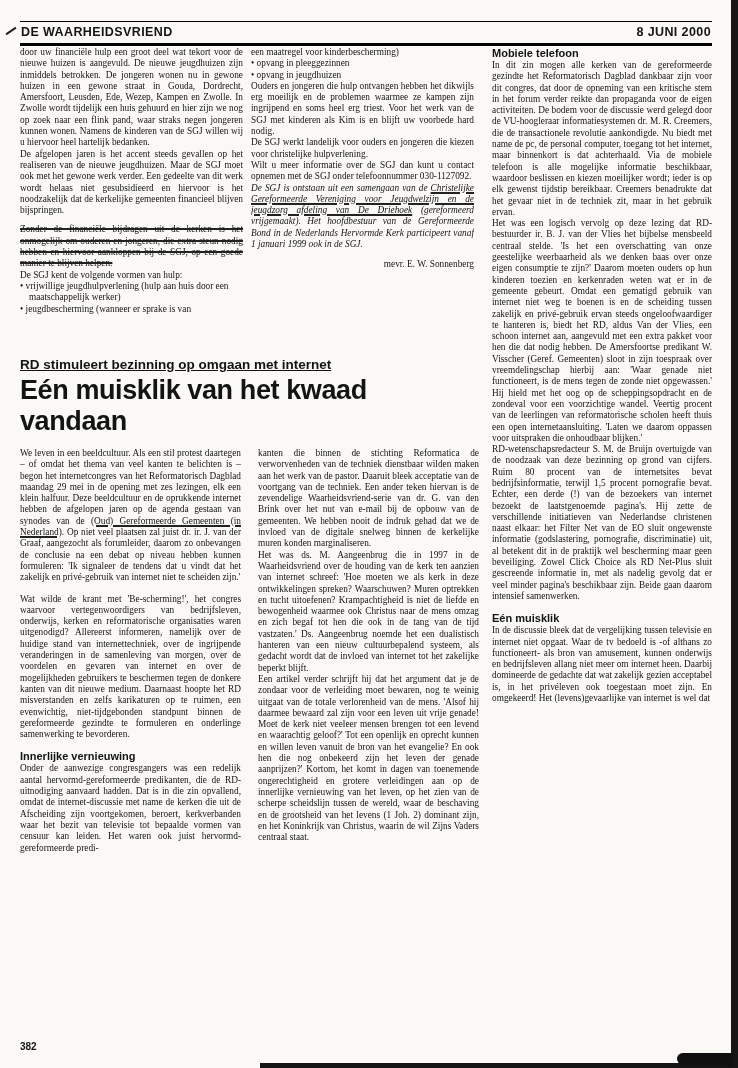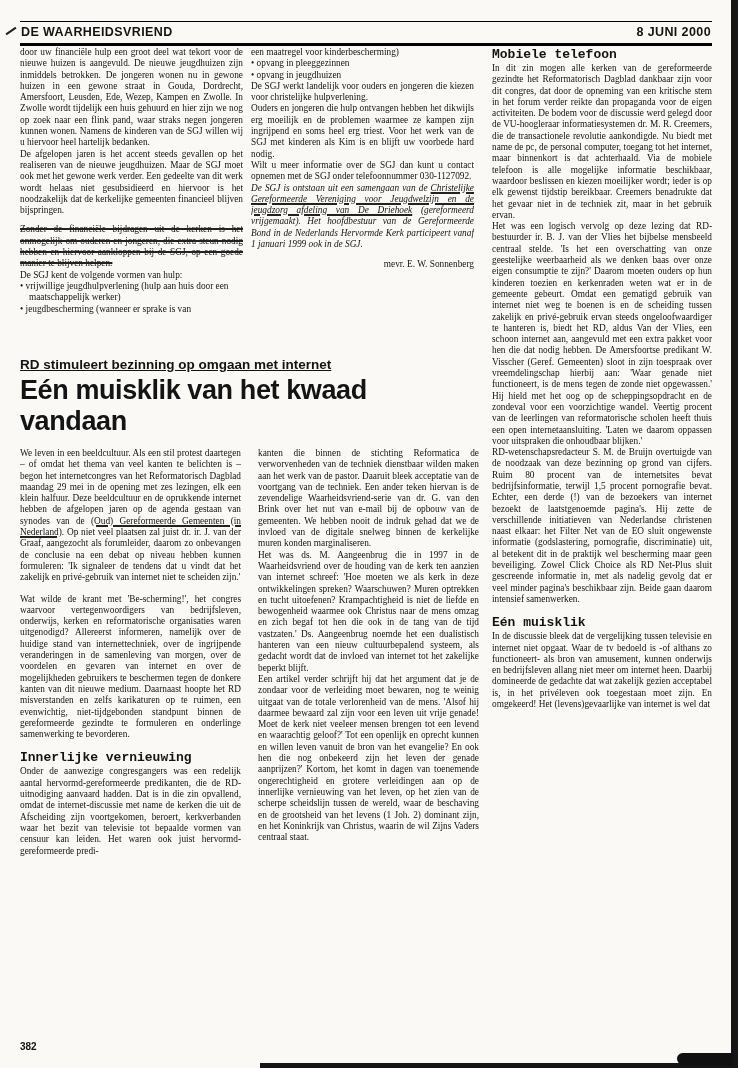--- a/index.html
+++ b/index.html
@@ -18,21 +18,21 @@
   .col{width:223px;overflow:hidden;}
   .right-col{width:222px;overflow:hidden;}
   p{margin:0;text-align:justify;font-size:9.3px;line-height:11.3px;}
   .gap{margin-top:10px;}
   .smallgap{margin-top:4px;}
   .bullet{padding-left:9px;text-indent:-9px;text-align:left;}
   .struck{text-decoration:line-through;text-decoration-thickness:1.5px;text-decoration-color:#222;margin-top:8px;}
   .pen-underline{text-decoration:underline;text-decoration-thickness:1.5px;text-decoration-color:#222;}
   .note{font-style:italic;}
   .byline{text-align:right;margin-top:9px;font-size:9.3px;}
-  .subhead{font-family:Liberation Mono, monospace;font-weight:bold;font-size:13px;
+  .subhead{font-family:Liberation Sans, sans-serif;font-weight:bold;font-size:11px;
            margin:10px 0 1px;text-align:left;}
   .subhead.first{margin-top:0;}
   
   .article{margin-top:14px;}
   .kicker{font-family:"Liberation Sans",sans-serif;font-weight:bold;font-size:13.5px;
           margin:0 0 3px;text-align:left;text-decoration:underline;}
   .headline{font-family:"Liberation Sans",sans-serif;font-weight:bold;font-size:27px;
             margin:0 0 11px;letter-spacing:-0.4px;text-align:left;}
   .article-cols{display:flex;gap:17px;height:590px;overflow:hidden;}
   
@@ -68,22 +68,22 @@
           <p>De afgelopen jaren is het accent steeds gevallen op het realiseren van de nieuwe jeugdhuizen. Maar de SGJ moet ook met het gewone werk verder. Een gedeelte van dit werk wordt helaas niet gesubsidieerd en hiervoor is het noodzakelijk dat de kerkelijke gemeenten financieel blijven bijspringen.</p>
           <p class="struck">Zonder de financiële bijdragen uit de kerken is het onmogelijk om ouderen en jongeren, die extra steun nodig hebben en hiervoor aankloppen bij de SGJ, op een goede manier te blijven helpen.</p>
           <p>De SGJ kent de volgende vormen van hulp:</p>
           <p class="bullet">• vrijwillige jeugdhulpverlening (hulp aan huis door een maatschappelijk werker)</p>
           <p class="bullet">• jeugdbescherming (wanneer er sprake is van</p>
         </div>
         <div class="col">
           <p>een maatregel voor kinderbescherming)</p>
           <p class="bullet">• opvang in pleeggezinnen</p>
           <p class="bullet">• opvang in jeugdhuizen</p>
+          <p>Ouders en jongeren die hulp ontvangen hebben het dikwijls erg moeilijk en de problemen waarmee ze kampen zijn ingrijpend en soms heel erg triest. Voor het werk van de SGJ met kinderen als Kim is en blijft uw voorbede hard nodig.</p>
           <p>De SGJ werkt landelijk voor ouders en jongeren die kiezen voor christelijke hulpverlening.</p>
-          <p>Ouders en jongeren die hulp ontvangen hebben het dikwijls erg moeilijk en de problemen waarmee ze kampen zijn ingrijpend en soms heel erg triest. Voor het werk van de SGJ met kinderen als Kim is en blijft uw voorbede hard nodig.</p>
           <p>Wilt u meer informatie over de SGJ dan kunt u contact opnemen met de SGJ onder telefoonnummer 030-1127092.</p>
           <p class="note"><span>De SGJ is ontstaan uit een samengaan van de </span><span class="pen-underline">Christelijke Gereformeerde Vereniging voor Jeugdwelzijn en de jeugdzorg afdeling van De Driehoek</span><span> (gereformeerd vrijgemaakt). Het hoofdbestuur van de Gereformeerde Bond in de Nederlands Hervormde Kerk participeert vanaf 1 januari 1999 ook in de SGJ.</span></p>
           <p class="byline">mevr. E. W. Sonnenberg</p>
         </div>
       </div>
 
       <div class="article">
         <div class="kicker">RD stimuleert bezinning op omgaan met internet</div>
         <h1 class="headline">Eén muisklik van het kwaad vandaan</h1>
         <div class="article-cols">

